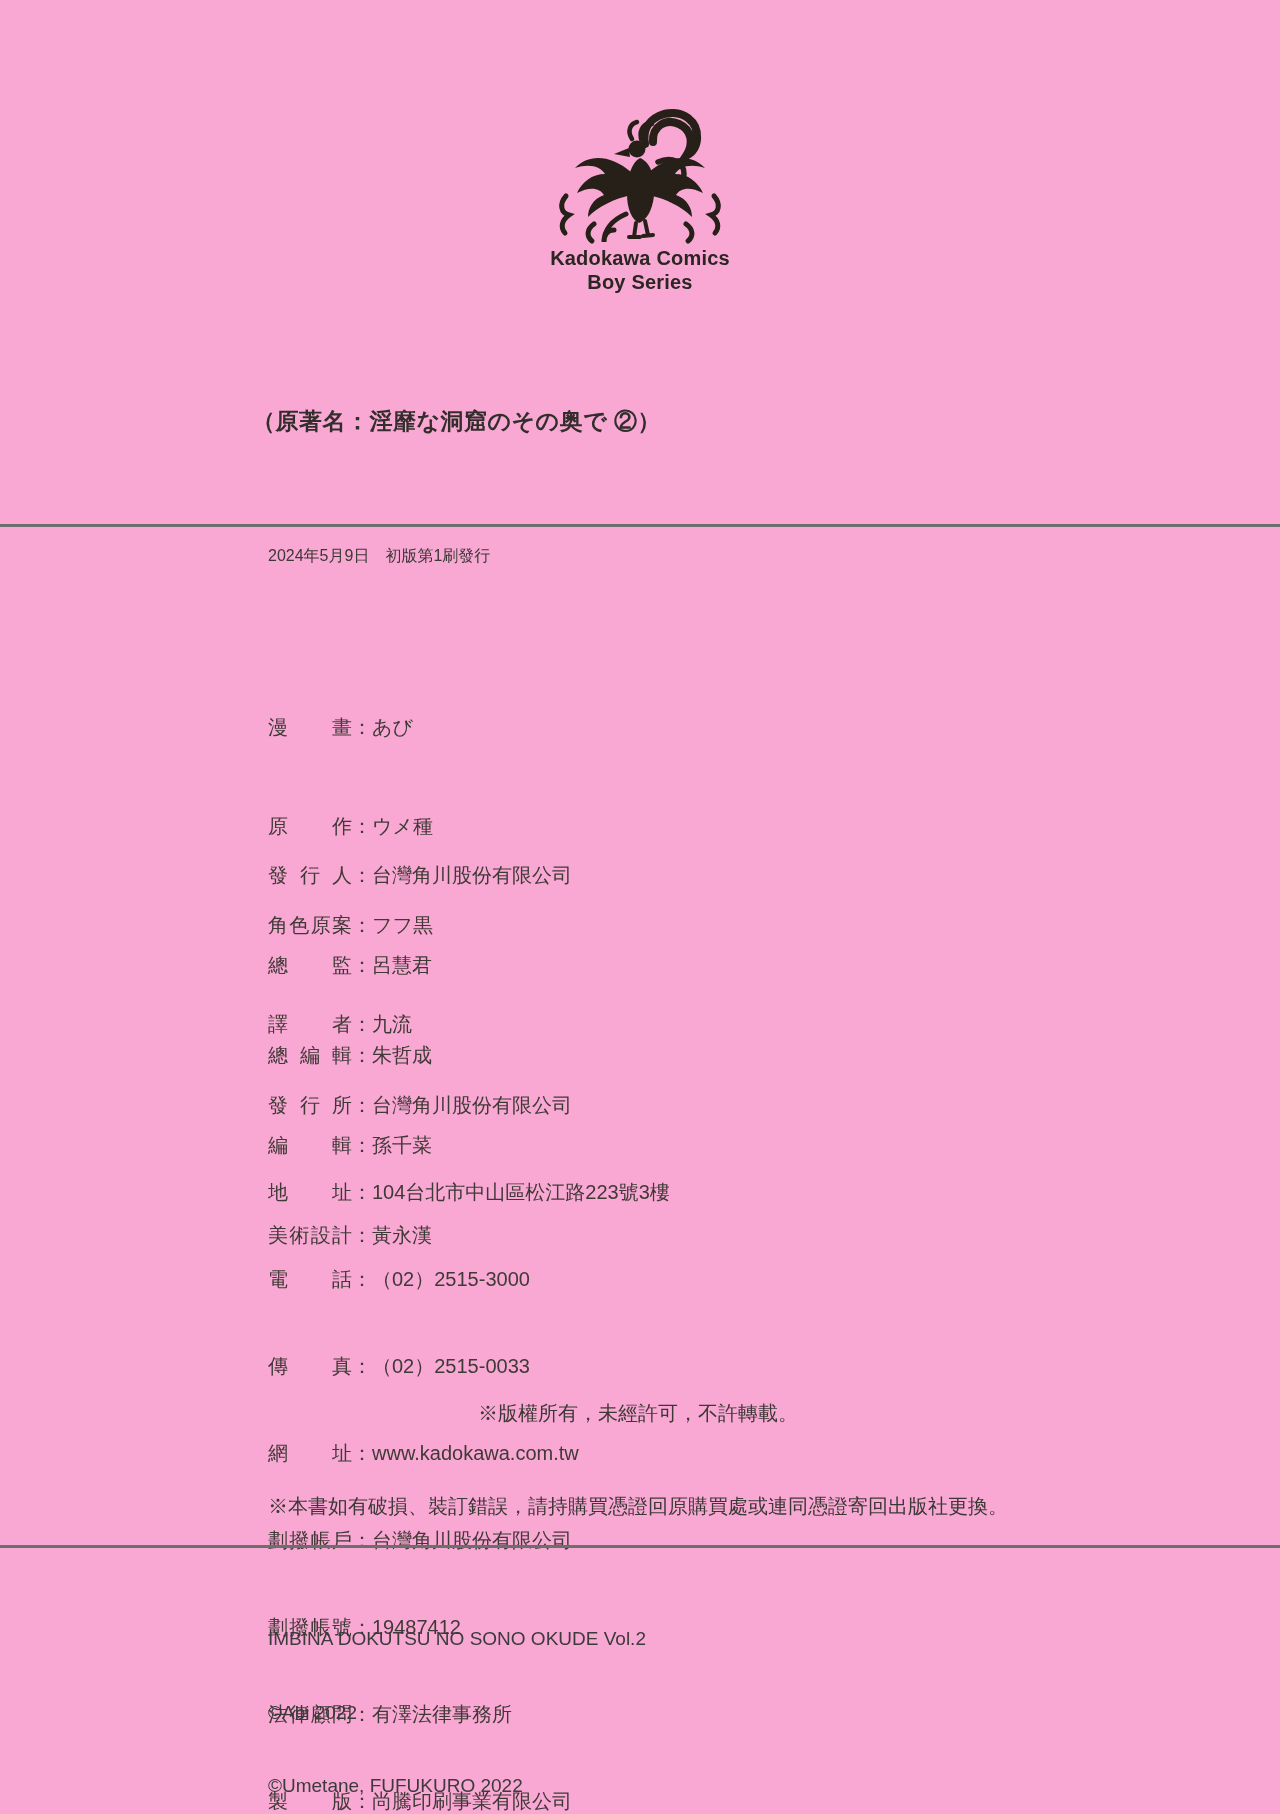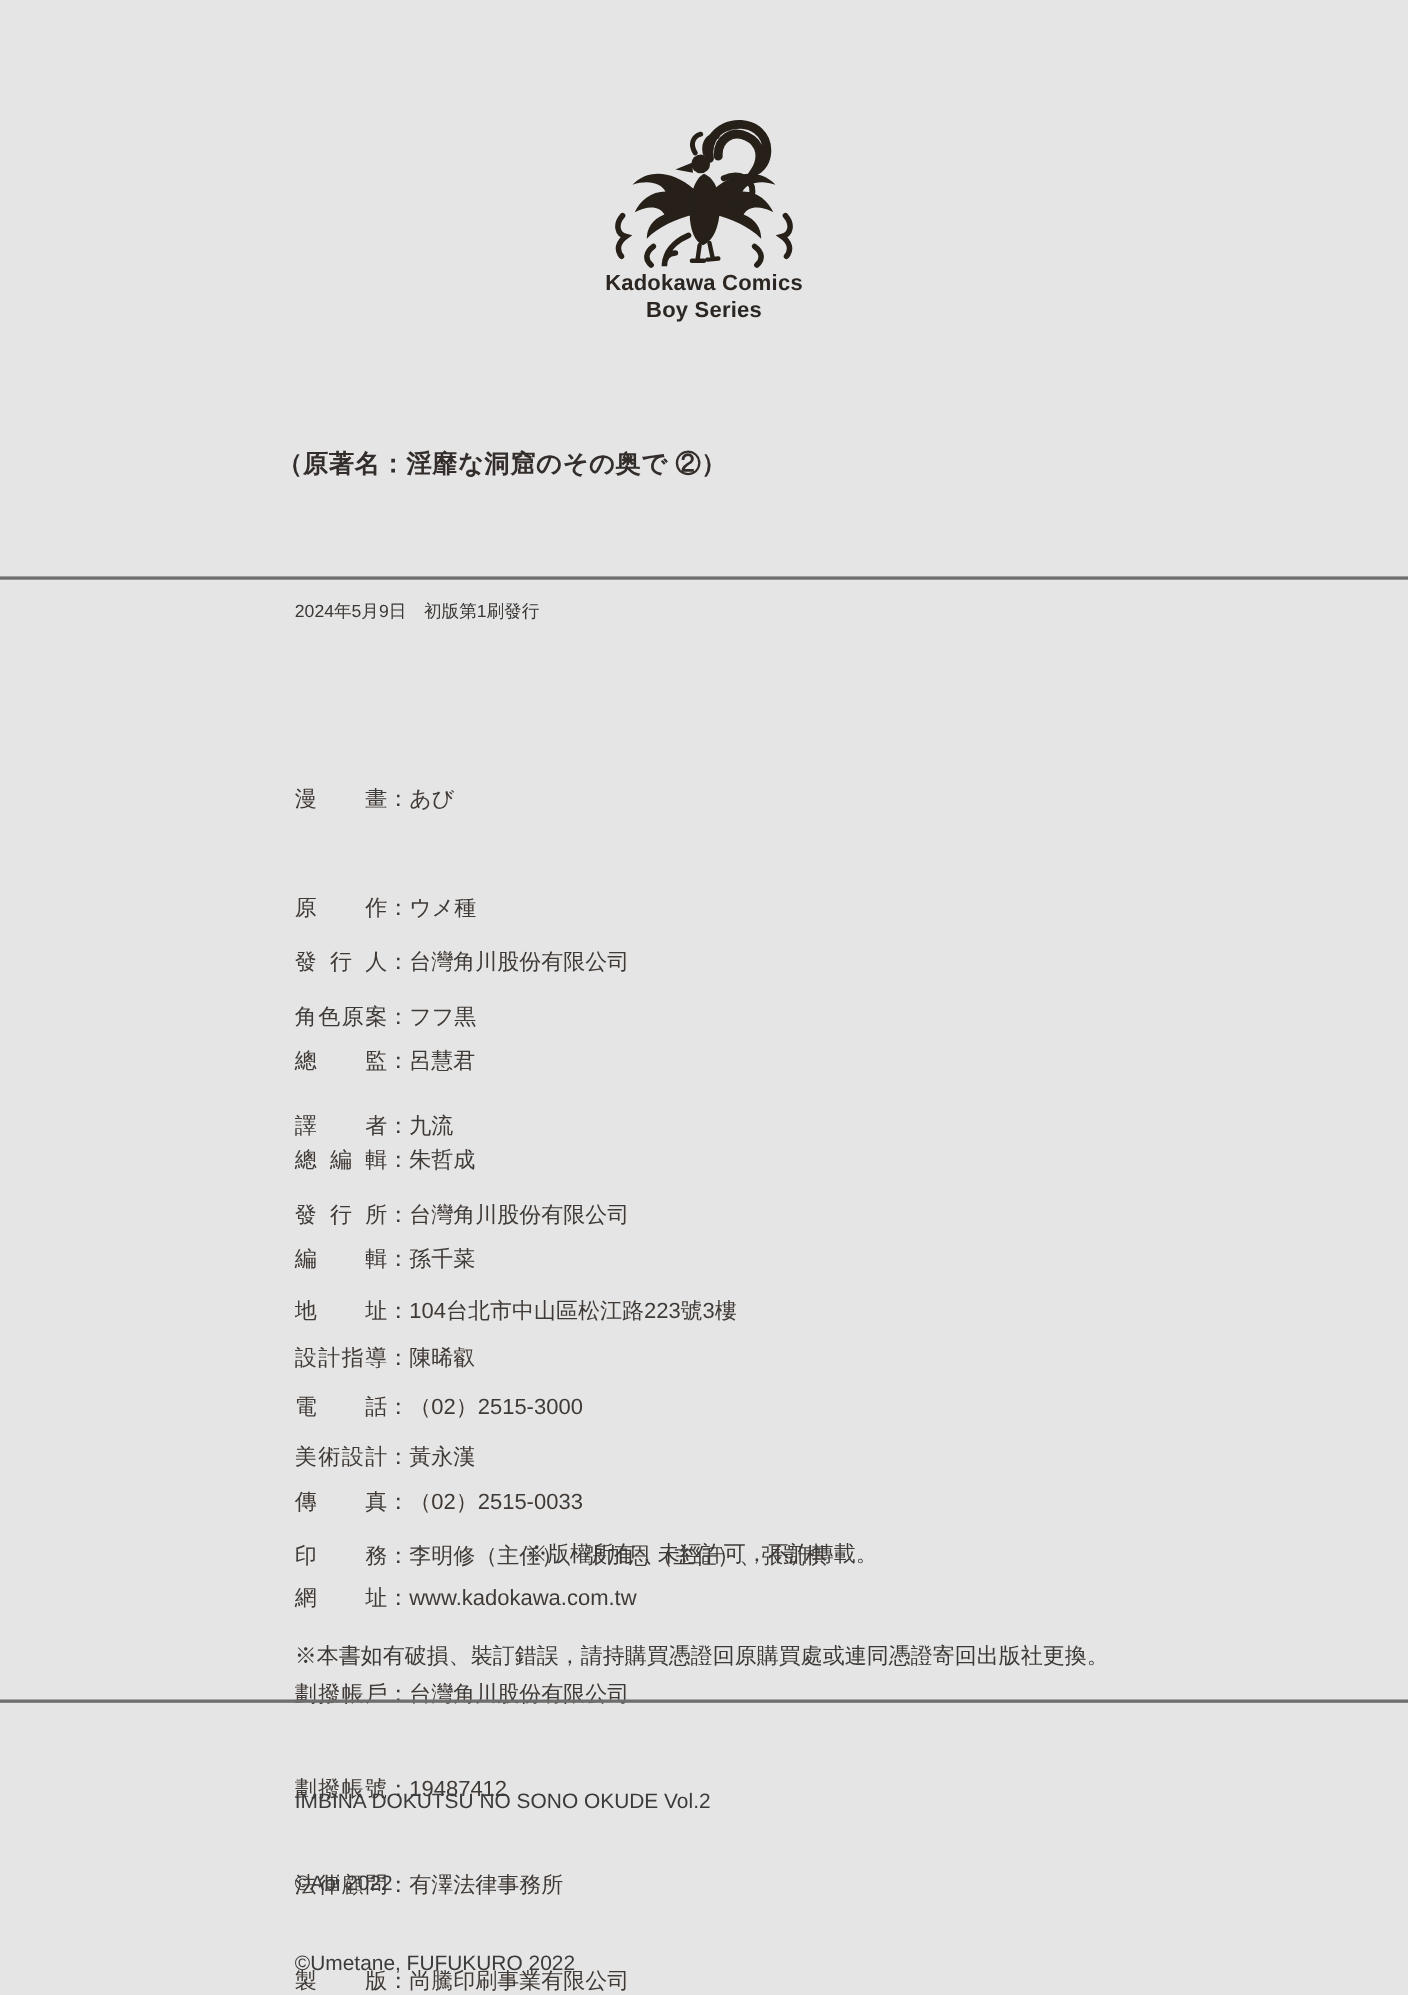--- a/index.html
+++ b/index.html
@@ -1,21 +1,21 @@
 <!DOCTYPE html>
 <html><head>
 <meta charset="utf-8">
 <style>
   html, body { margin: 0; padding: 0; }
   body { background: #ffffff; font-family: "Liberation Sans", sans-serif; }
   #page {
     position: relative;
     width: 1280px;
     height: 1814px;
-    background: #e5e5e5;
+    background: #f9a8d4;
     overflow: hidden;
     color: #3c3835;
   }
   
   .logo-block {
     position: absolute;
     top: 102px;
     left: 50%;
     transform: translateX(-50%);
     text-align: center;
@@ -151,23 +151,21 @@
     <div><span class="lbl">原作</span><span>：</span><span>ウメ種</span></div>
     <div><span class="lbl">角色原案</span><span>：</span><span>フフ黒</span></div>
     <div><span class="lbl">譯者</span><span>：</span><span>九流</span></div>
   </div>
 
   <div class="credit-block" id="editorial-block">
     <div><span class="lbl">發行人</span><span>：</span><span>台灣角川股份有限公司</span></div>
     <div><span class="lbl">總監</span><span>：</span><span>呂慧君</span></div>
     <div><span class="lbl">總編輯</span><span>：</span><span>朱哲成</span></div>
     <div><span class="lbl">編輯</span><span>：</span><span>孫千菜</span></div>
-    <div><span class="lbl">設計指導</span><span>：</span><span>陳晞叡</span></div>
     <div><span class="lbl">美術設計</span><span>：</span><span>黃永漢</span></div>
-    <div><span class="lbl">印務</span><span>：</span><span>李明修（主任）、張加恩（主任）、張凱棋</span></div>
   </div>
 
   <div class="credit-block" id="publisher-block">
     <div><span class="lbl">發行所</span><span>：</span><span>台灣角川股份有限公司</span></div>
     <div><span class="lbl">地址</span><span>：</span><span>104台北市中山區松江路223號3樓</span></div>
     <div><span class="lbl">電話</span><span>：</span><span>（02）2515-3000</span></div>
     <div><span class="lbl">傳真</span><span>：</span><span>（02）2515-0033</span></div>
     <div><span class="lbl">網址</span><span>：</span><span>www.kadokawa.com.tw</span></div>
     <div><span class="lbl">劃撥帳戶</span><span>：</span><span>台灣角川股份有限公司</span></div>
     <div><span class="lbl">劃撥帳號</span><span>：</span><span>19487412</span></div>

